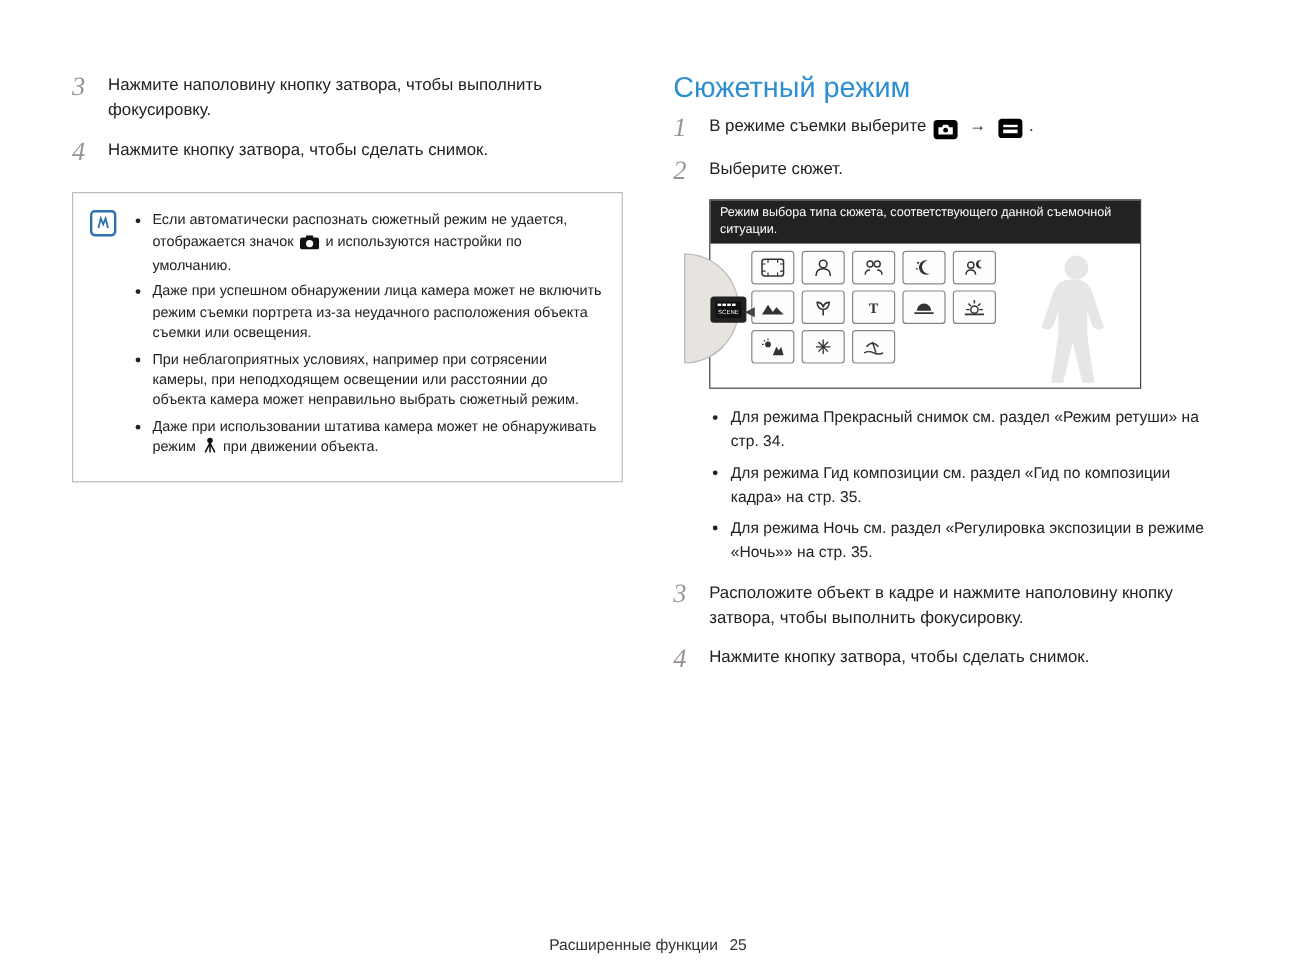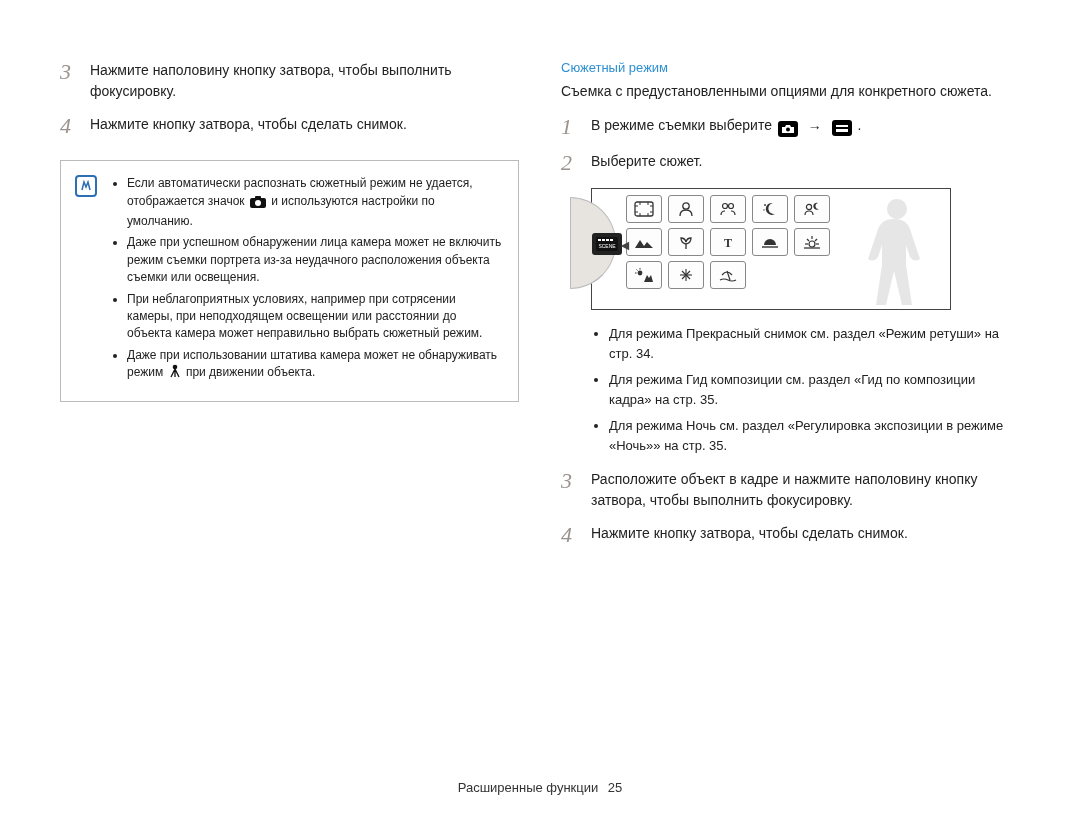--- a/index.html
+++ b/index.html
@@ -80,21 +80,21 @@
   }
   .sub-bullets {
     margin: 4px 0 12px 32px;
     font-size: 13px;
     line-height: 1.55;
   }
   .sub-bullets li { margin-bottom: 6px; }
   h2.heading {
     color: #2d8fd2;
     font-weight: normal;
-    font-size: 13px;
+    font-size: 24px;
     margin-bottom: 6px;
   }
   .subdesc {
     font-size: 14px;
     margin-bottom: 14px;
     line-height: 1.45;
   }
   .inline-icon {
     display: inline-flex;
     vertical-align: -4px;
@@ -269,21 +269,20 @@
                 </svg>
             </span>
             <span>при движении объекта.</span>
           </li>
         </ul>
       </div>
     </div>
 
     <div class="col-right">
       <h2 class="heading">Сюжетный режим</h2>
-      <div class="subdesc">Съемка с предустановленными опциями для конкретного сюжета.</div>
 
       <div class="step">
         <span class="num">1</span>
         <span class="txt">
           <span>В режиме съемки выберите </span>
           <span class="inline-icon camera">
             <svg width="14" height="10" viewBox="0 0 14 10">
                 <rect x="0" y="2" width="14" height="8" rx="1.5" fill="#fff" fill-opacity="0"></rect>
                 <path d="M1 3 h3 l1 -2 h4 l1 2 h3 v6 h-12 z" fill="#fff"></path>
                 <circle cx="7" cy="5.5" r="2" fill="#000"></circle>
@@ -300,20 +299,21 @@
           <span>.</span>
         </span>
       </div>
 
       <div class="step">
         <span class="num">2</span>
         <span class="txt">Выберите сюжет.</span>
       </div>
 
       <div class="device">
+        <div class="hint">Режим выбора типа сюжета, соответствующего данной съемочной ситуации.</div>
         <div class="body">
           <div class="left-dial"></div>
           <div class="scene-chip">
             <svg width="22" height="14" viewBox="0 0 22 14">
                 <rect x="0" y="0" width="22" height="14" rx="2" fill="#111"></rect>
                 <rect x="2" y="2" width="3" height="2" fill="#fff"></rect>
                 <rect x="6" y="2" width="3" height="2" fill="#fff"></rect>
                 <rect x="10" y="2" width="3" height="2" fill="#fff"></rect>
                 <rect x="14" y="2" width="3" height="2" fill="#fff"></rect>
                 <text x="11" y="11" font-size="5" fill="#fff" text-anchor="middle" font-family="Arial">SCENE</text>

